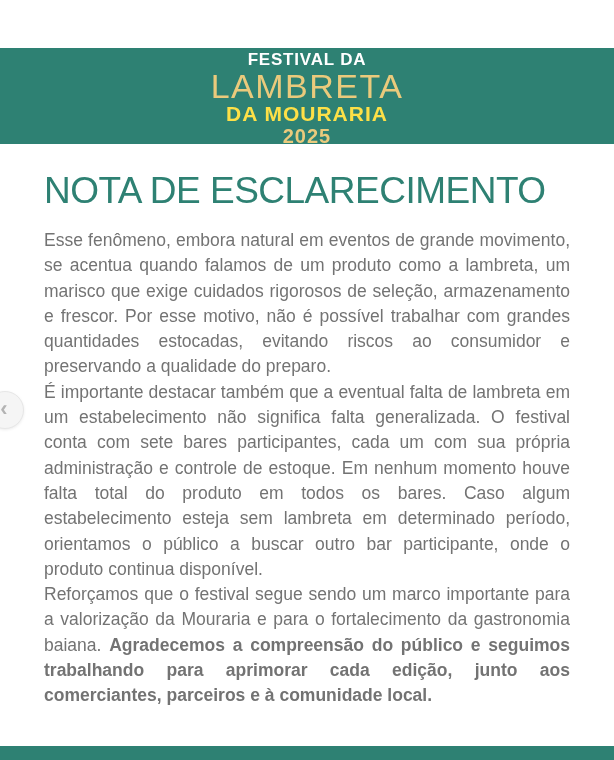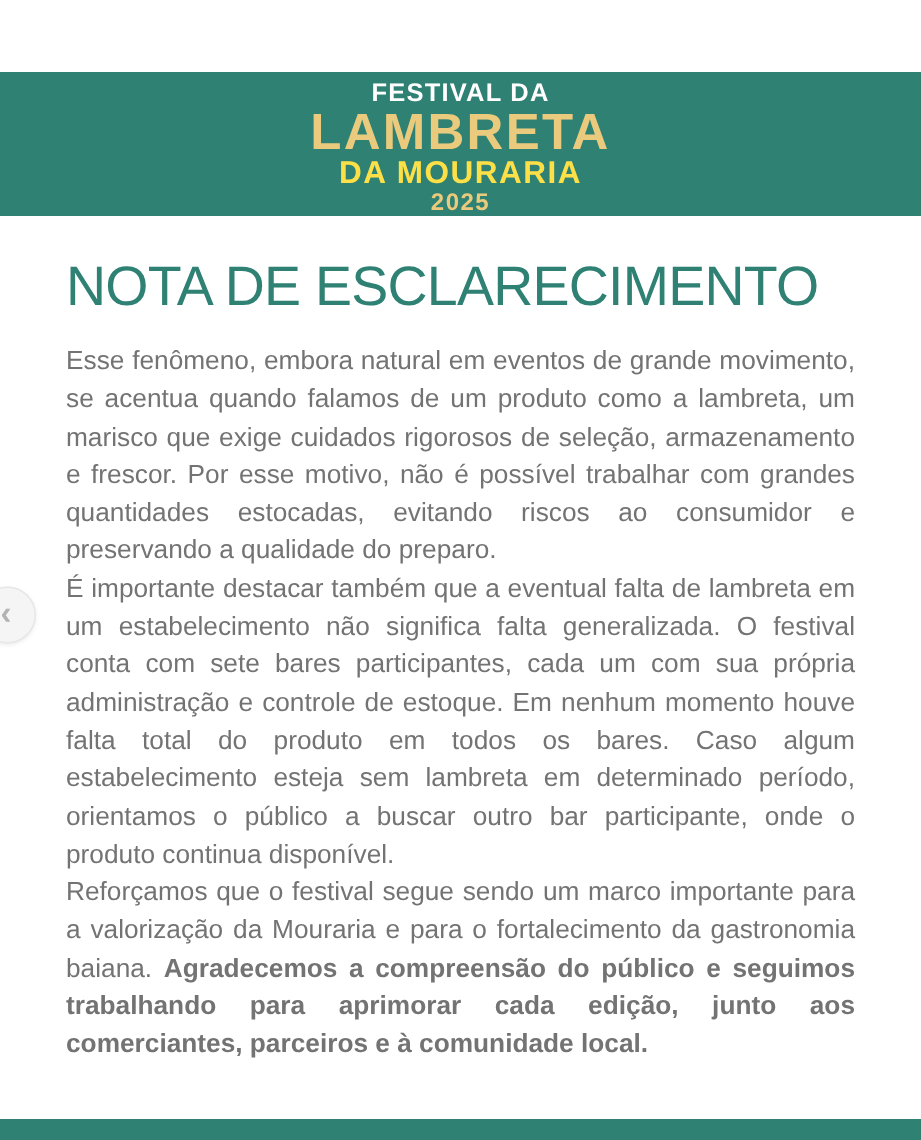--- a/index.html
+++ b/index.html
@@ -25,34 +25,34 @@
   .header-line1 {
     color: #ffffff;
     font-size: 17px;
     font-weight: 800;
     letter-spacing: 0.8px;
     line-height: 1.05;
   }
   .header-line2 {
     color: #EACA7C;
     font-size: 34px;
-    font-weight: 700;
+    font-weight: 400;
     letter-spacing: 1.5px;
     line-height: 1.0;
   }
   .header-line3 {
     color: #fde047;
     font-size: 21px;
     font-weight: 800;
     letter-spacing: 1px;
     line-height: 1.05;
   }
   .header-line4 {
     color: #EACA7C;
-    font-size: 16px;
+    font-size: 20px;
     font-weight: 800;
     letter-spacing: 1px;
     line-height: 1.1;
   }
   .page-title {
     margin: 26px 42px 16px 44px;
     color: #2E8173;
     font-size: 37px;
     font-weight: 400;
     letter-spacing: -0.5px;

